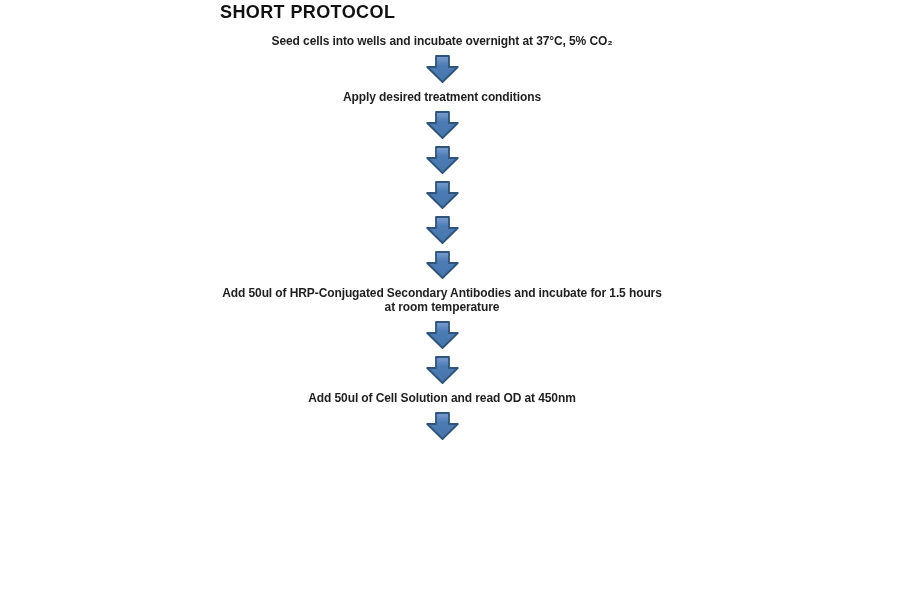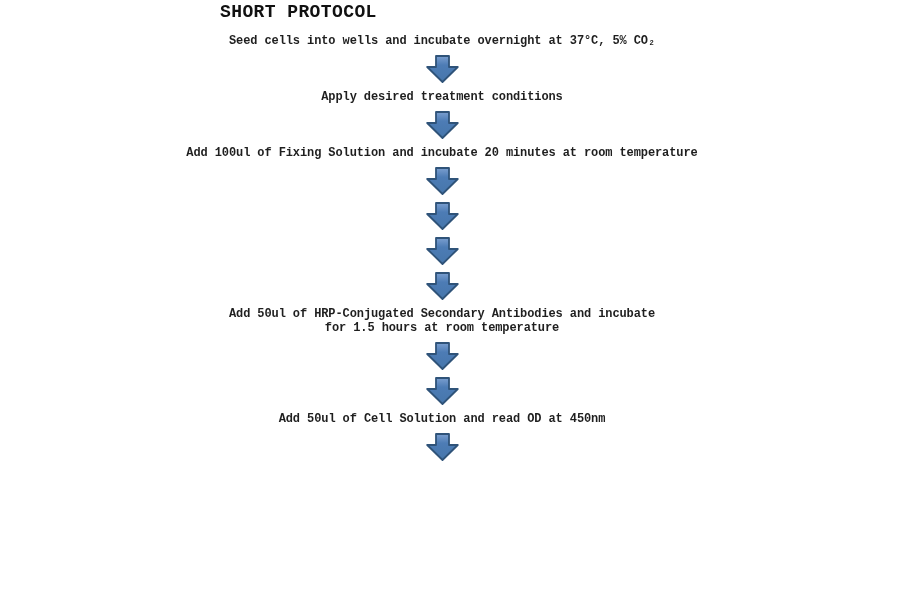--- a/index.html
+++ b/index.html
@@ -6,21 +6,21 @@
     margin: 0;
     padding: 0;
     background: #ffffff;
   }
   #screen {
     position: relative;
     width: 900px;
     height: 594px;
     background: var(--bg, #ffffff);
     overflow: hidden;
-    font-family: Liberation Mono, monospace;
+    font-family: Liberation Sans, sans-serif;
   }
   .diagram-title {
     position: absolute;
     left: 220px;
     top: 2px;
     font-size: 18px;
     font-weight: bold;
     letter-spacing: 0.4px;
     color: var(--title-color, #111111);
     white-space: nowrap;
@@ -87,21 +87,20 @@
     </div>
 
     <div class="step">Apply desired treatment conditions</div>
 
     <div class="arrow">
       <svg width="33" height="28" viewBox="0 0 33 28">
           <polygon points="10,1 23,1 23,12 31.8,12 16.5,27 1.2,12 10,12" fill="url(#arrowGrad)" stroke-width="1.8" stroke-linejoin="round" stroke="#2f5379"></polygon>
         </svg>
     </div>
 
-    <div class="step">Add 100ul of Fixing Solution and incubate 20 minutes at room temperature</div>
 
     <div class="arrow">
       <svg width="33" height="28" viewBox="0 0 33 28">
           <polygon points="10,1 23,1 23,12 31.8,12 16.5,27 1.2,12 10,12" fill="url(#arrowGrad)" stroke-width="1.8" stroke-linejoin="round" stroke="#2f5379"></polygon>
         </svg>
     </div>
 
 
     <div class="arrow">
       <svg width="33" height="28" viewBox="0 0 33 28">

